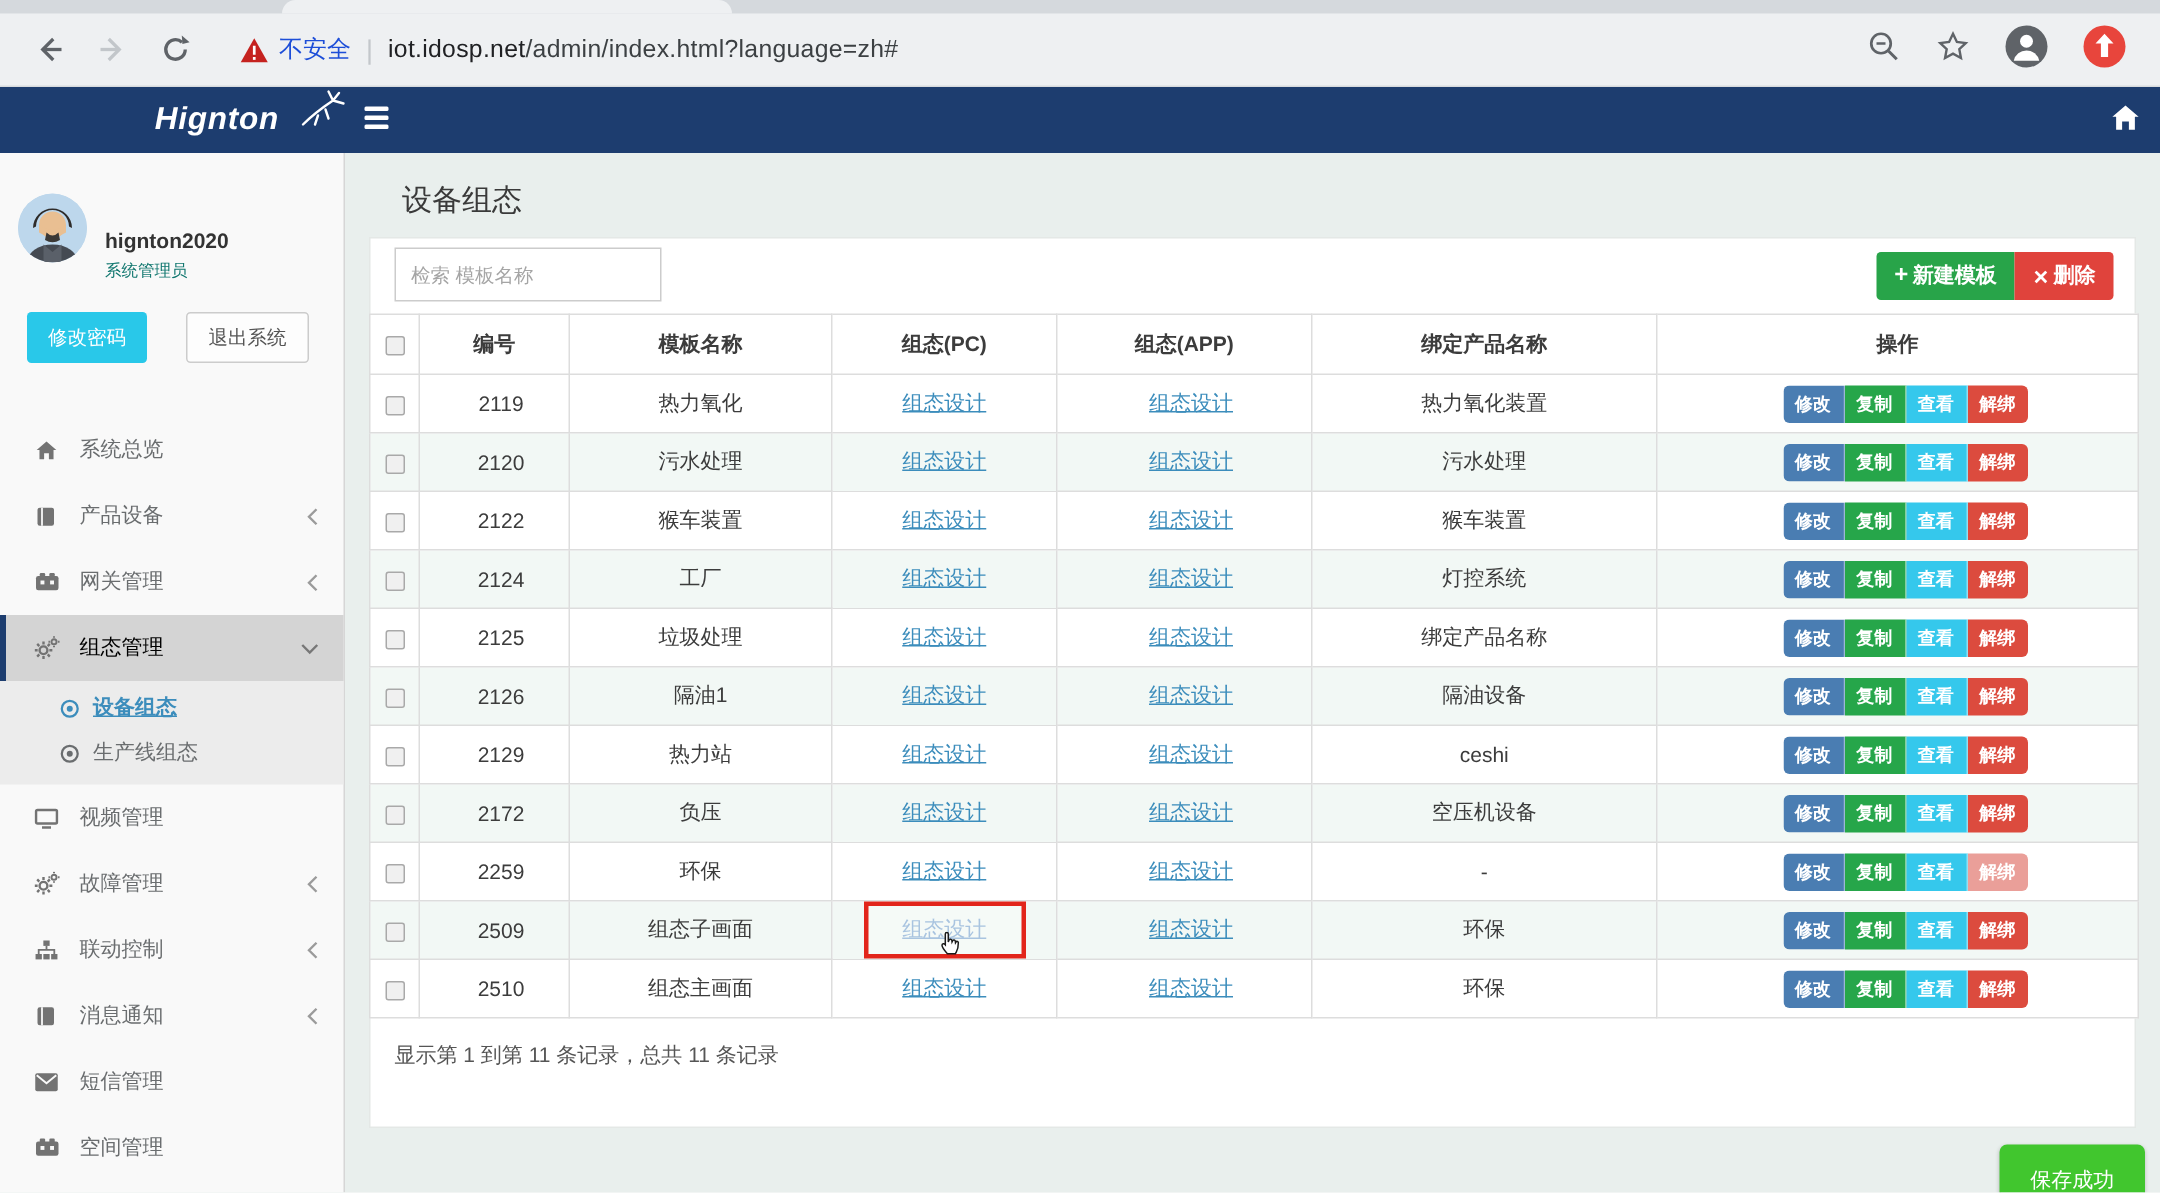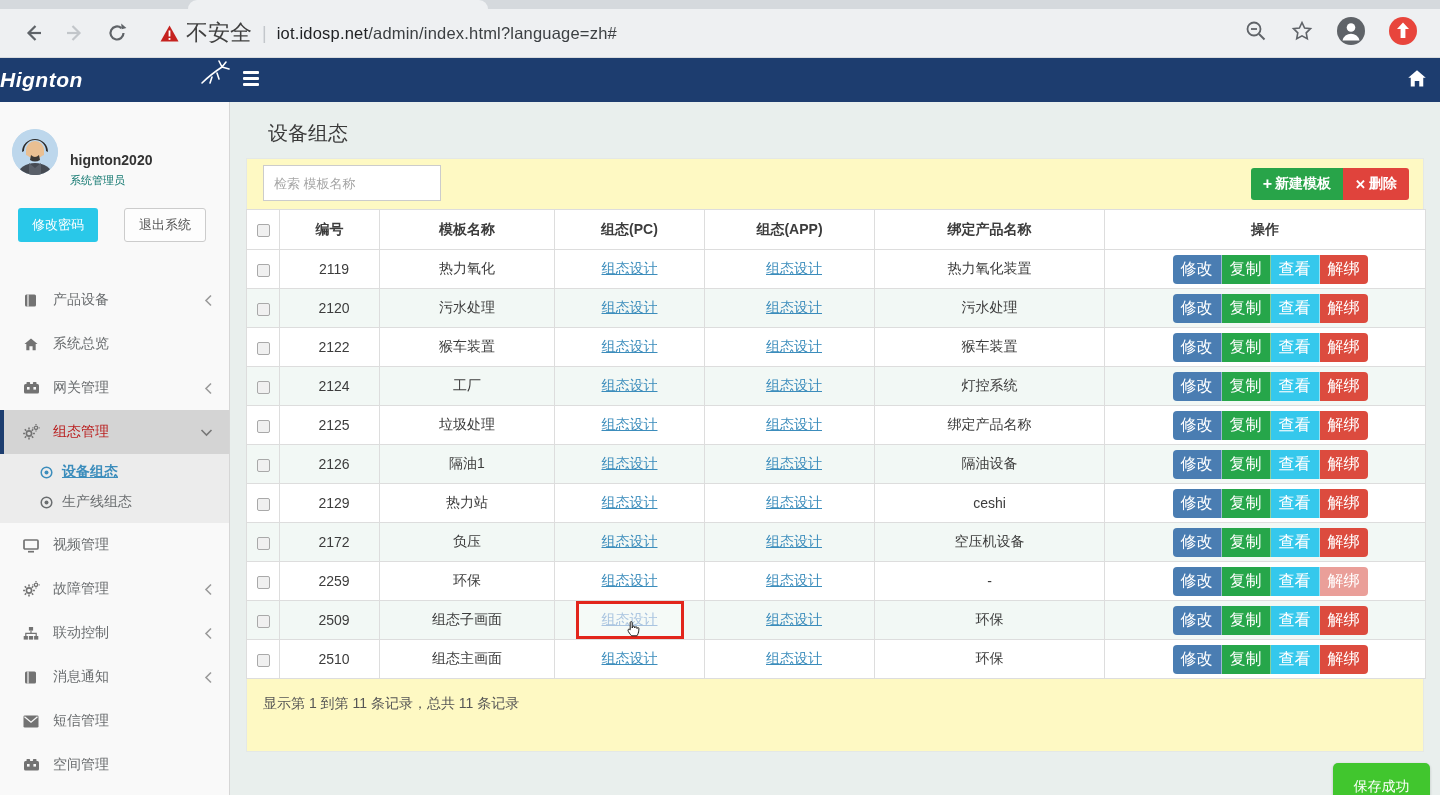--- a/index.html
+++ b/index.html
@@ -7,29 +7,29 @@
   .stage { position:relative; width:1440px; height:795px; overflow:hidden; background:#e9efed; }
 
   
   .chrome { position:absolute; top:0; left:0; width:1440px; height:58px; background:#eef0f2; border-bottom:1px solid #d8dbde; }
   .chrome-top { position:relative; height:9px; background:#d5d9dd; }
   .chrome-tab { position:absolute; left:188px; top:0; width:300px; height:9px; background:#eef0f2; border-radius:9px 9px 0 0; }
   .chrome-bar { display:flex; align-items:center; height:48px; padding:0 16px; }
   .nav-ic { width:34px; height:34px; display:flex; align-items:center; justify-content:center; margin-right:8px; border-radius:50%; }
   .omnibox { display:flex; align-items:center; margin-left:18px; flex:1; }
   .warn-tri { margin-right:7px; display:flex; }
-  .sec-label { color:#404040; font-size:22px; margin-right:10px; }
+  .sec-label { color:#1d4ed8; font-size:16px; margin-right:10px; }
   .url-sep { color:#c3c7cb; font-size:18px; margin-right:10px; font-weight:300; }
   .url-text { font-size:16.5px; color:#3c4043; letter-spacing:.2px; }
   .url-text .domain { color:#202124; }
   .chrome-right { display:flex; align-items:center; gap:22px; margin-left:auto; padding-right:6px; }
 
   
   .topnav { position:absolute; top:58px; left:0; width:1440px; height:44px; background:#1d3d6f; }
-  .logo-zone { position:absolute; left:0; top:0; width:230px; height:44px; display:flex; align-items:center; justify-content:space-between; }
+  .logo-zone { position:absolute; left:0; top:0; width:230px; height:44px; display:flex; align-items:center; justify-content:flex-end;gap:12px; }
   .logo-text { color:#fff; font-size:21px; font-weight:bold; font-style:italic; letter-spacing:.5px; }
   .hamburger { position:absolute; left:243px; top:13px; width:16px; cursor:pointer; }
   .hamburger div { height:3px; background:#fff; margin-bottom:3px; border-radius:1px; }
   .home-btn { position:absolute; right:13px; top:11px; }
 
   
   .sidebar { position:absolute; top:102px; left:0; width:230px; height:693px; background:#f9f9f9; border-right:1px solid #d6d6d6; }
   .user-panel { display:flex; align-items:center; padding:14px 12px 8px 12px; }
   .avatar { width:46px; height:46px; border-radius:50%; overflow:hidden; flex:none; background:#bdd7ec; }
   .user-meta { margin-left:12px;margin-top:36px; }
@@ -38,51 +38,51 @@
   .user-buttons { display:flex; padding:12px 18px 6px 18px; gap:26px; }
   .btn-pass { background:#29c8e9; color:#fff; border:none; font-size:13px; padding:0 14px; border-radius:3px; cursor:pointer; }
   .btn-logout { background:#fdfdfd; color:#555; border:1px solid #ccc; font-size:13px; padding:7px 14px; border-radius:3px; cursor:pointer; }
 
   .menu { margin-top:30px; }
   .menu-item { position:relative; height:44px; display:flex; align-items:center; padding-left:23px; cursor:pointer; }
   .menu-item .mi-icon { width:17px; height:16px; margin-right:13px; display:flex; align-items:center; }
   .menu-item .mi-label { font-size:14px; color:#6a6d6f; }
   .menu-item .mi-chev { position:absolute; right:16px; color:#9b9b9b; display:flex; }
   .menu-item.active { background:#d4d4d4; border-left:4px solid #1d3d6f; padding-left:19px; }
-  .menu-item.active .mi-label { color:#b91c1c; }
+  .menu-item.active .mi-label { color:#000000; }
   .submenu { background:#ececec; padding:3px 0 6px 0; }
   .submenu-item { height:30px; display:flex; align-items:center; padding-left:40px; cursor:pointer; }
   .submenu-item .sm-icon { margin-right:9px; display:flex; }
   .submenu-item .sm-label { font-size:14px; color:#6a6d6f; }
   .submenu-item.active .sm-label { color:#3c8dbc; text-decoration:underline; font-weight:bold; }
 
   
   .content { position:absolute; left:231px; top:102px; width:1209px; height:693px; }
   .page-title { position:absolute; left:37px; top:18px; font-size:20px; color:#3a3a3a; }
-  .panel { position:absolute; left:15px; top:56px; width:1178px; height:594px; background:#fef9c3; border:1px solid #e4e8e6; }
+  .panel { position:absolute; left:15px; top:56px; width:1178px; height:594px; background:#ffffff; border:1px solid #e4e8e6; }
   .toolbar { position:relative; height:50px; }
   .search-input { position:absolute; left:16px; top:6px; width:178px; height:36px; border:1px solid #ccc; background:#fff; font-size:13px; padding:0 10px; color:#444; font-family:inherit; }
   .search-input::placeholder { color:#a5a5a5; }
   .toolbar-btns { position:absolute; right:14px; top:9px; display:flex; }
   .btn-new { background:#28a449; color:#fff; border:none; font-size:14px; font-weight:bold; padding:7px 12px; border-radius:3px 0 0 3px; cursor:pointer; display:flex; align-items:center; gap:3px; }
   .btn-del { background:#e0433c; color:#fff; border:none; font-size:14px; font-weight:bold; padding:7px 12px; border-radius:0 3px 3px 0; cursor:pointer; display:flex; align-items:center; gap:3px; }
 
   table.grid { border-collapse:collapse; width:1178px; margin-left:-1px; background:#fff; table-layout:fixed; }
   table.grid th, table.grid td { border:1px solid #ddd; font-size:14px; color:#3c3c3c; }
   table.grid th { height:40px; font-weight:bold; text-align:center; background:#fff; }
   table.grid td { height:39px; text-align:center; }
   tr.stripe td { background:#f2f8f5; }
   td.cell-id { text-align:left; padding-left:9px; }
   td.cell-app { text-align:left; padding-left:9px; }
   td.cell-act { text-align:left; padding-left:10px; }
   a.cfg-link { color:#3c8dbc; text-decoration:underline; cursor:pointer; }
   a.cfg-link.faded { color:#a9c4e0; }
   .cb { width:13px; height:13px; border:1px solid #a9a9a9; background:#f0f0f0; border-radius:2px; display:inline-block; vertical-align:middle; }
   .act-group { display:inline-flex; }
-  .act-btn { border:none; color:#fff; font-size:16px; font-weight:normal; padding:4px 8px; cursor:pointer; border-right:1px solid rgba(255,255,255,.45); font-family:inherit; }
+  .act-btn { border:none; color:#fff; font-size:12px; font-weight:bold; padding:4px 8px; cursor:pointer; border-right:1px solid rgba(255,255,255,.45); font-family:inherit; }
   .act-btn:first-child { border-radius:4px 0 0 4px; }
   .act-btn:last-child { border-radius:0 4px 4px 0; border-right:none; }
   .act-modify { background:#4a7db2; }
   .act-copy { background:#26a64a; }
   .act-view { background:#35c8ec; }
   .act-unbind { background:#dc4b3e; }
   .act-unbind.disabled { background:#ea9f99; }
 
   td.cell-pc { position:relative; }
   .hl-box { position:absolute; left:50%; top:50%; transform:translate(-50%,-50%); width:108px; height:38px; border:3px solid #e2251b; display:flex; align-items:center; justify-content:center; background:rgba(255,255,255,.25); }
@@ -201,39 +201,39 @@
         <div class="user-role">系统管理员</div>
       </div>
     </div>
     <div class="user-buttons">
       <button class="btn-pass">修改密码</button>
       <button class="btn-logout">退出系统</button>
     </div>
     <div class="menu" id="side-menu">
         <div class="menu-item">
           <span class="mi-icon">
+            <svg width="16" height="15" viewBox="0 0 16 16">
+              <path d="M8 1.5 L15 7.5 H13 V14 H9.7 V9.8 H6.3 V14 H3 V7.5 H1 Z" fill="#737373"></path>
+            </svg>
+          </span>
+          <span class="mi-label">系统总览</span>
+        </div>
+        <div class="menu-item">
+          <span class="mi-icon">
             <svg width="15" height="15" viewBox="0 0 15 15">
               <rect x="2" y="1.5" width="11" height="12" rx="1.5" fill="#737373"></rect>
               <line x1="5" y1="1.5" x2="5" y2="13.5" stroke="#f9f9f9" stroke-width="1.2"></line>
             </svg>
           </span>
           <span class="mi-label">产品设备</span>
           <span class="mi-chev">
             <svg width="9" height="13" viewBox="0 0 9 13">
               <path d="M7 1.5 L2 6.5 L7 11.5" fill="none" stroke="#9b9b9b" stroke-width="1.6"></path>
             </svg>
           </span>
-        </div>
-        <div class="menu-item">
-          <span class="mi-icon">
-            <svg width="16" height="15" viewBox="0 0 16 16">
-              <path d="M8 1.5 L15 7.5 H13 V14 H9.7 V9.8 H6.3 V14 H3 V7.5 H1 Z" fill="#737373"></path>
-            </svg>
-          </span>
-          <span class="mi-label">系统总览</span>
         </div>
         <div class="menu-item">
           <span class="mi-icon">
             <svg width="17" height="15" viewBox="0 0 17 15">
               <rect x="1" y="3" width="15" height="9.5" rx="1.5" fill="#737373"></rect>
               <rect x="3.5" y="1" width="3.6" height="3.6" rx="0.8" fill="#737373"></rect>
               <rect x="9.9" y="1" width="3.6" height="3.6" rx="0.8" fill="#737373"></rect>
               <rect x="4" y="6" width="2.6" height="2.6" fill="#f9f9f9"></rect>
               <rect x="10.4" y="6" width="2.6" height="2.6" fill="#f9f9f9"></rect>
             </svg>

